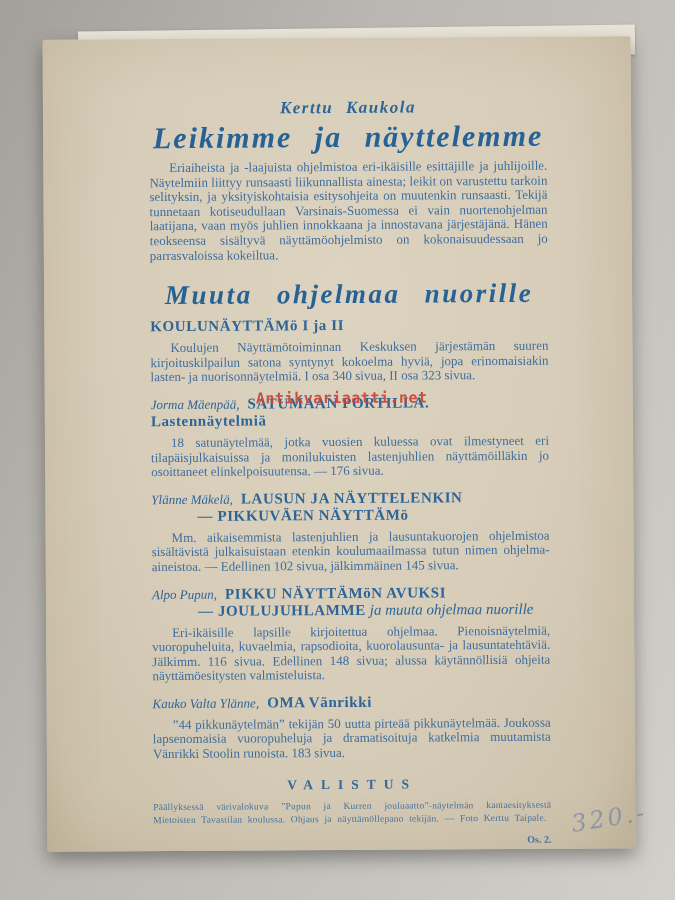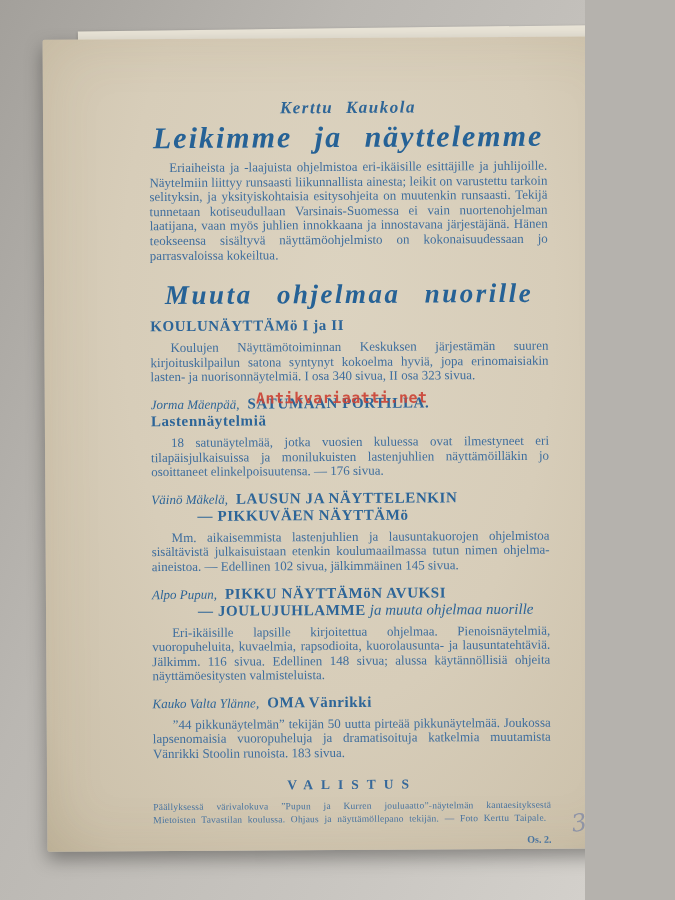--- a/index.html
+++ b/index.html
@@ -1,17 +1,17 @@
 <!DOCTYPE html>
 <html><head>
 <meta charset="utf-8">
 <style>
   html,body{margin:0;padding:0;background:#b5b2ad;}
   #stage{
-    position:relative;width:585px;height:900px;overflow:hidden;
+    position:relative;width:675px;height:900px;overflow:hidden;
     background:linear-gradient(115deg,#a3a09b 0%,#bab7b2 35%,#c7c4bf 70%,#d3d0cb 100%);
     font-family:"Liberation Serif","DejaVu Serif",serif;
   }
   
   .pages-edge{
     position:absolute;left:78px;top:28px;width:557px;height:30px;
     background:#e9e4d7;transform:rotate(-0.7deg);
     box-shadow:0 1px 3px rgba(0,0,0,.25);
   }
   .cover{
@@ -96,21 +96,21 @@
 
       <div class="entry">
         <div class="entry-head">
           <span class="entry-author">Jorma Mäenpää,</span><span class="entry-title">SATUMAAN PORTILLA. Lastennäytelmiä</span>
         </div>
         <p class="body-text">18 satunäytelmää, jotka vuosien kuluessa ovat ilmestyneet eri tilapäisjulkaisuissa ja monilukuisten lastenjuhlien näyttämöilläkin jo osoittaneet elinkelpoisuutensa. — 176 sivua.</p>
       </div>
 
       <div class="entry">
         <div class="entry-head">
-          <span class="entry-author">Väinö Mäkelä,</span><span class="entry-title">LAUSUN JA NÄYTTELENKIN</span>
+          <span class="entry-author">Ylänne Mäkelä,</span><span class="entry-title">LAUSUN JA NÄYTTELENKIN</span>
         </div>
         <div class="entry-line2">
           <span class="entry-title2">— PIKKUVÄEN NÄYTTÄMö</span>
         </div>
         <p class="body-text">Mm. aikaisemmista lastenjuhlien ja lausuntakuorojen ohjelmistoa sisältävistä julkaisuistaan etenkin koulumaailmassa tutun nimen ohjelma-aineistoa. — Edellinen 102 sivua, jälkimmäinen 145 sivua.</p>
       </div>
 
       <div class="entry">
         <div class="entry-head">
           <span class="entry-author">Alpo Pupun,</span><span class="entry-title">PIKKU NÄYTTÄMöN AVUKSI</span>

